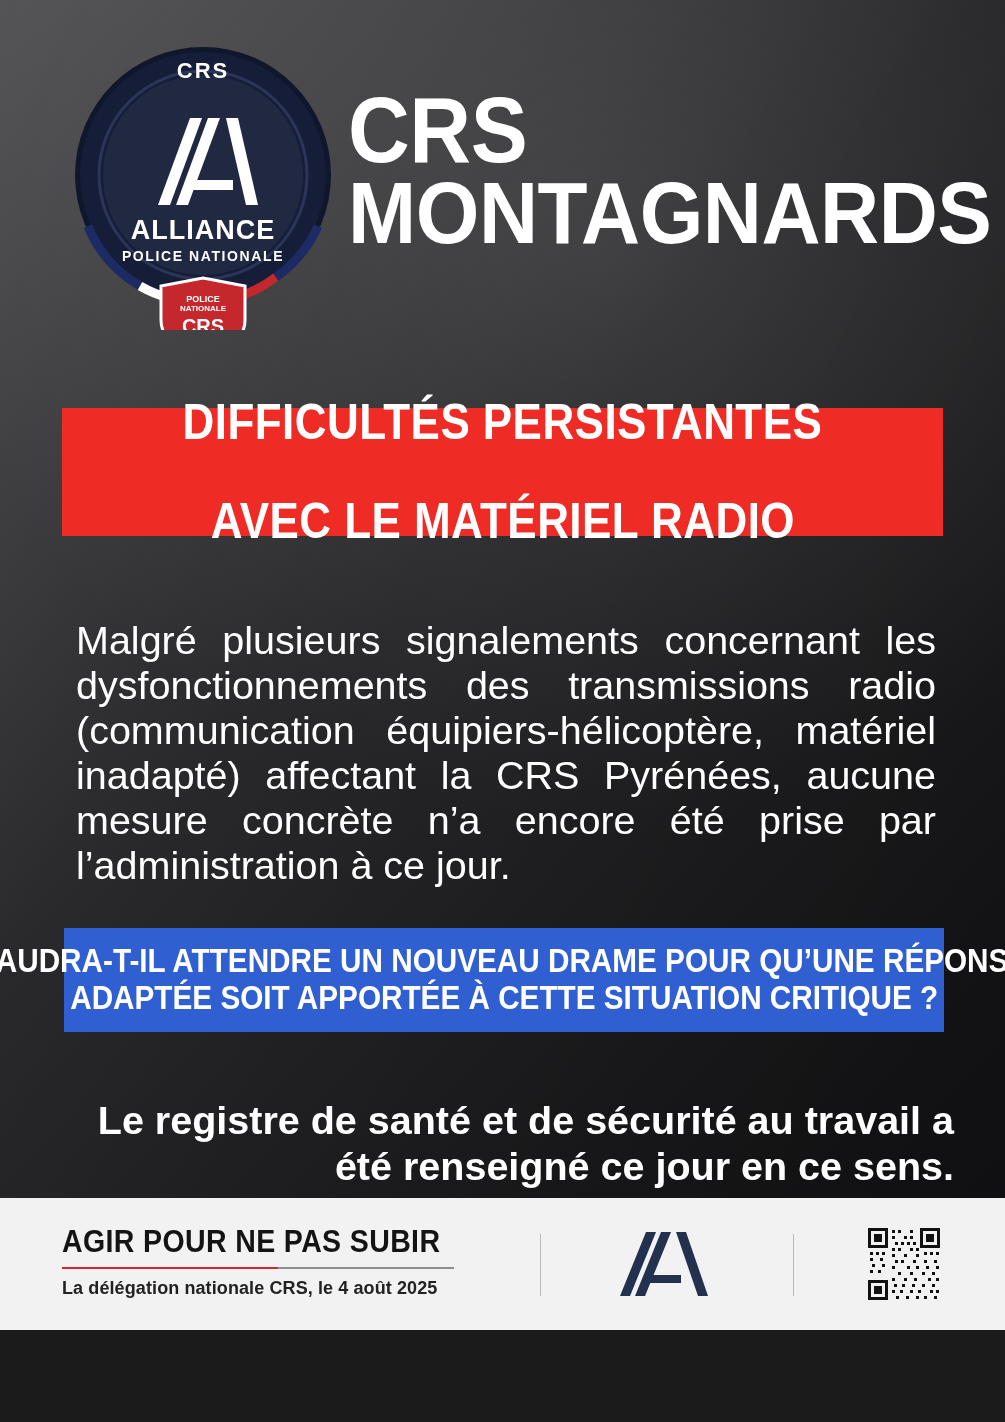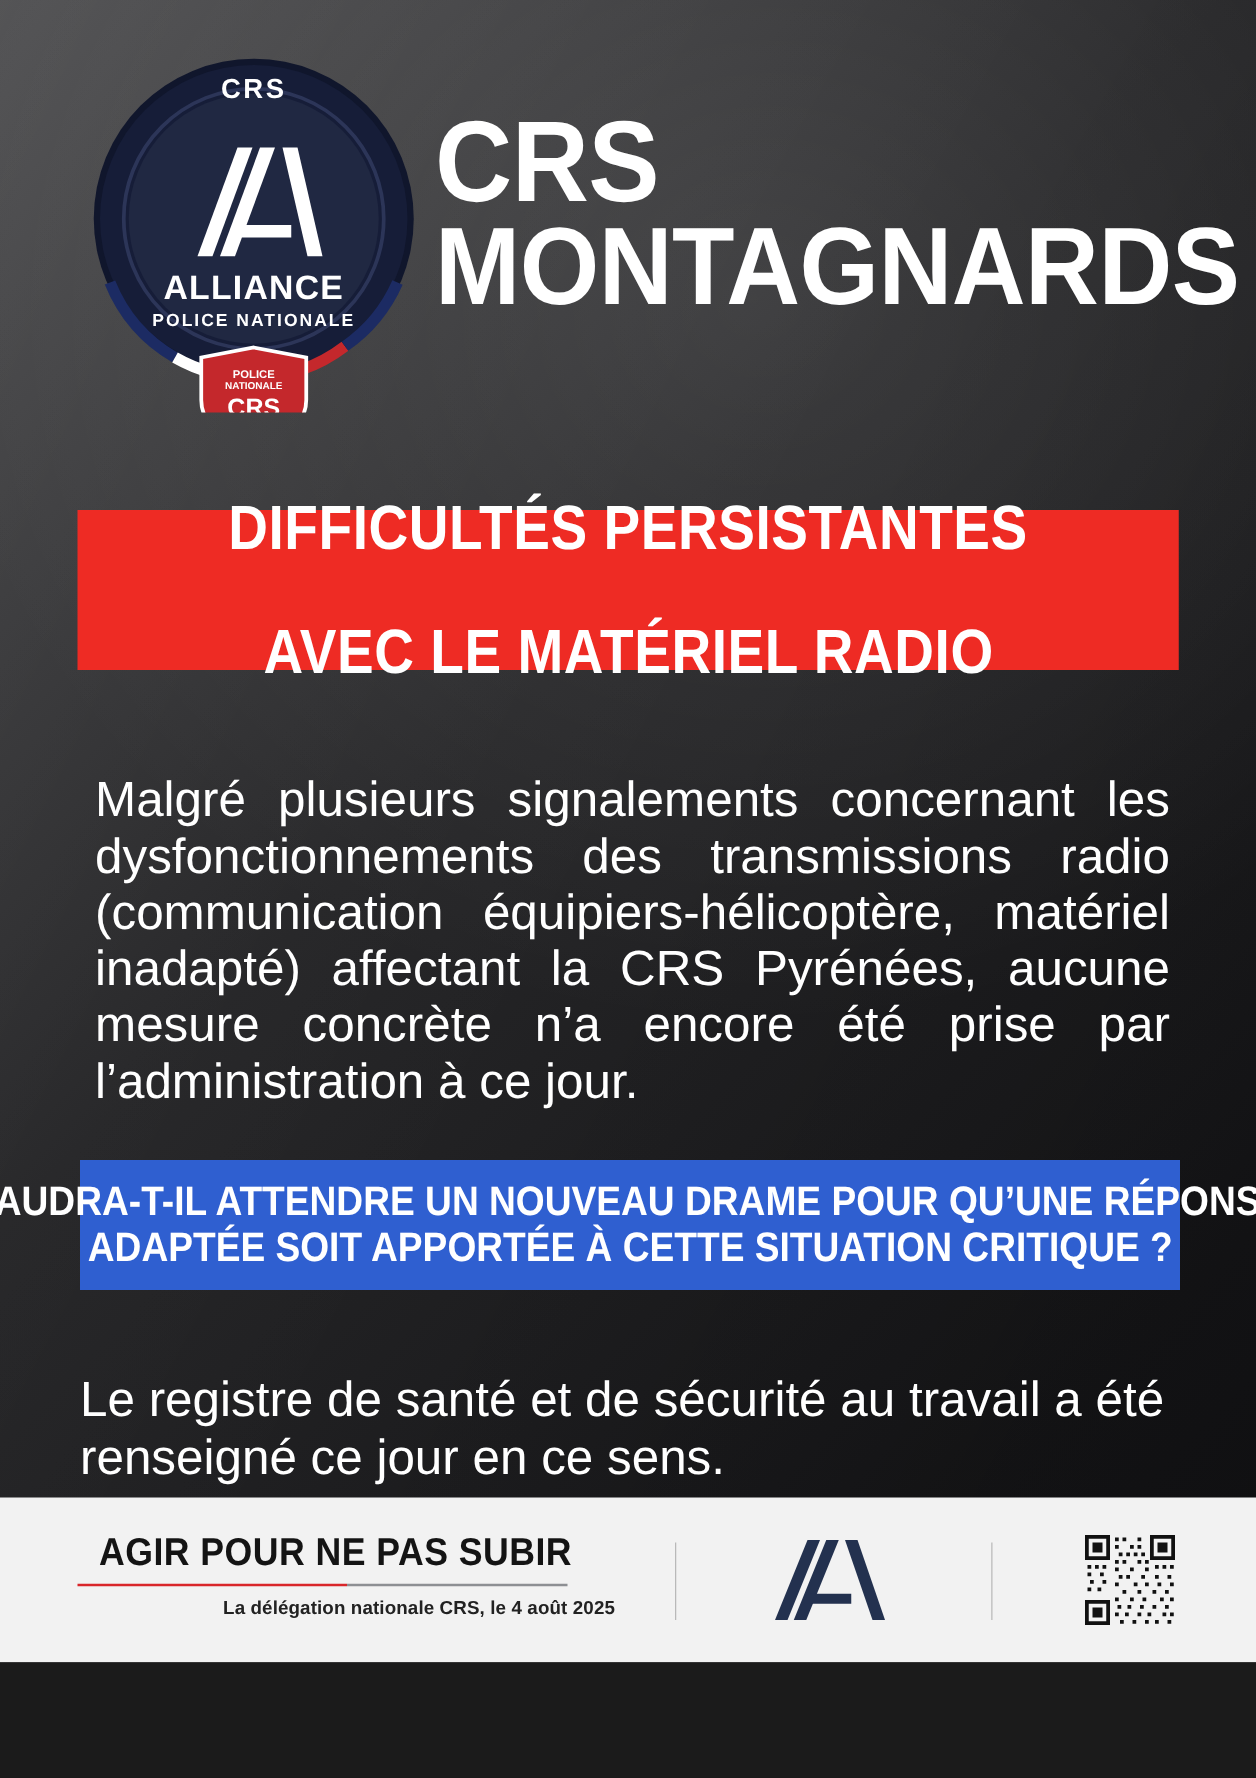--- a/index.html
+++ b/index.html
@@ -121,61 +121,61 @@
 
   
   .closing-text {
     position: absolute;
     left: 64px;
     top: 1098px;
     width: 890px;
     color: #ffffff;
     font-size: 39.5px;
     line-height: 1.16em;
-    font-weight: 400;
+    font-weight: 700;
+    text-align: right;
   }
   .closing-text p { margin: 0; }
 
   
   .footer {
     position: absolute;
     left: 0;
     bottom: 0;
     width: 1005px;
     height: 132px;
     background: #f2f2f2;
     display: flex;
     align-items: center;
   }
   .footer-left {
     position: absolute;
     left: 62px;
     top: 26px;
     width: 430px;
-    text-align: right;
   }
   .slogan {
     color: #141414;
     font-weight: bold;
     font-size: 31px;
     letter-spacing: 0.4px;
     transform: scaleX(0.92);
     transform-origin: left center;
     white-space: nowrap;
   }
   .slogan-rule {
     margin-top: 7px;
     width: 392px;
     height: 2px;
     background: linear-gradient(to right, #d9262a 0%, #d9262a 55%, #8d8f93 55%, #8d8f93 100%);
   }
   .footer-sub {
     margin-top: 9px;
     color: #222;
-    font-size: 15px;
+    font-size: 18px;
     font-weight: bold;
     letter-spacing: 0.1px;
   }
   .divider {
     position: absolute;
     width: 1px;
     height: 62px;
     background: #b9b9b9;
     top: 36px;
   }

